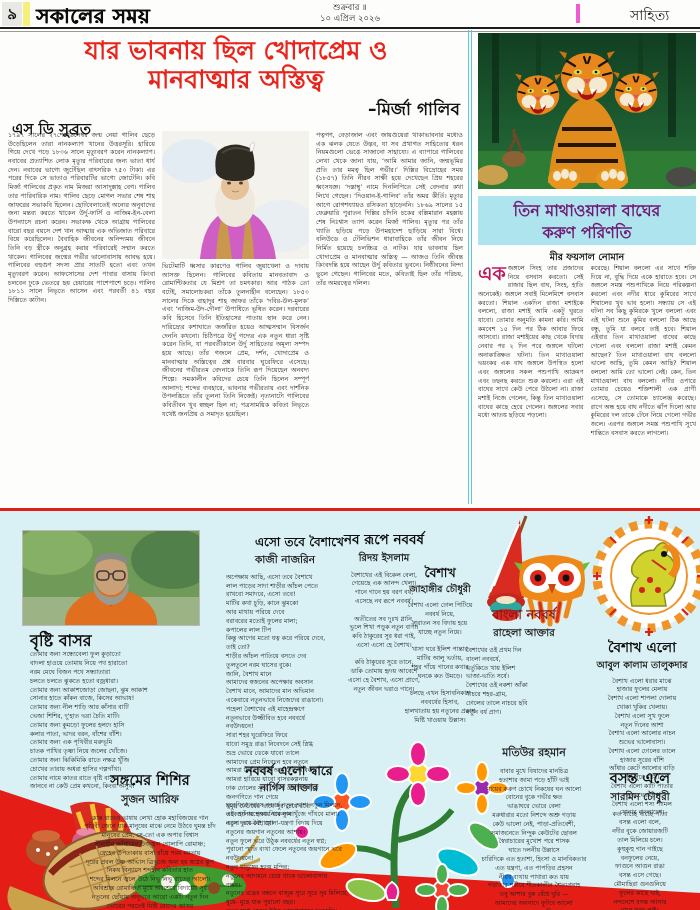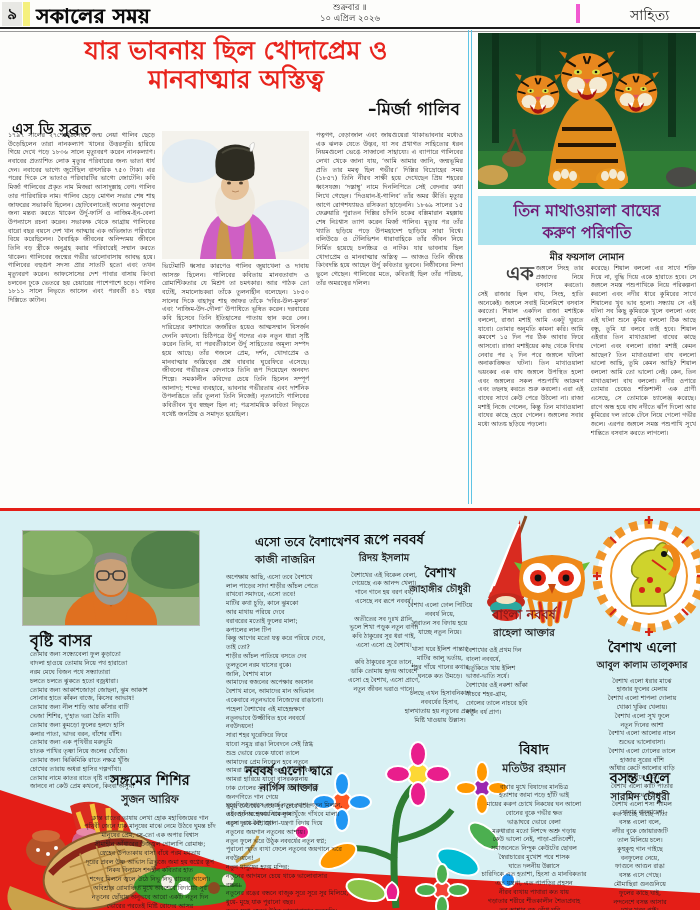--- a/index.html
+++ b/index.html
@@ -32,21 +32,21 @@
   .vdiv { position:absolute; left:468px; top:30px; width:4px; height:474px;
           border-left:1.5px solid #5fc4e4; border-right:1.5px solid #5fc4e4; }
 
   
   .tiger-img { position:absolute; left:478px; top:33px; width:218px; height:156px; }
   .tiger-head { position:absolute; left:478px; top:196px; width:218px; height:49px; background:#aee4ee;
                 color:#701a75; font-weight:bold; font-size:16px; text-align:center; line-height:1.35; padding-top:4px; }
   .byline-tiger { position:absolute; left:478px; top:250px; width:218px; text-align:center; font-weight:bold; font-size:9.5px; color:#111; }
   .tiger-cols { position:absolute; left:478px; top:264px; width:218px; height:240px; display:flex; gap:7px; overflow:hidden; }
   .tcol { width:106px; font-size:6.2px; line-height:1.4; text-align:justify; color:#1c1c1c; overflow:hidden; }
-  .dropcap { float:left; font-size:19px; font-weight:900; line-height:.9; padding:1px 2px 0 0; color:#404040;margin-left:28px; }
+  .dropcap { float:left; font-size:19px; font-weight:900; line-height:.9; padding:1px 2px 0 0; color:#be185d; }
 
   
   .poetry { position:absolute; left:0; top:508px; width:700px; height:402px; background:#d9f1f4; }
   .red-top { position:absolute; left:0; top:0; width:700px; height:3px; background:#e41e17; }
   .red-band { position:absolute; left:0; top:0; width:700px; height:402px; }
   .photo-box { position:absolute; left:22px; top:22px; width:178px; height:96px; border:1px solid #b9b9b9; background:#e7e2d8; }
 
   .poem { position:absolute; z-index:3; color:#1c1c1c; }
   .p-title { font-weight:bold; color:#0d0d0d; text-align:center; line-height:1.15; }
   .p-author { font-weight:bold; color:#222; text-align:center; margin:2px 0 4px; }
@@ -468,21 +468,20 @@
 নতুনের আগমনে চেয়ে থাকে ভালোবাসার
 বন্ধন।
 নতুনের রঙের বন্ধনে বাজুক সুরে সুরে সুর মিলিয়ে,
 ধুয়ে- মুছে যাক পুরানো বছর।
 নতুন স্বপ্নে জেগে উঠুক ভালোবাসার ফুলকলি।
 নতুন বছরের আগমনে নতুন স্বপ্নে জাল বুনি
 পুরাতনকে বিদায় করি।</div>
     </div>
 
     <div class="poem" style="left:448px; top:234px; width:172px;">
-      <div class="p-title" style="font-size:13.5px;">বিষাদ</div>
       <div class="p-author" style="font-size:11px;">মতিউর রহমান</div>
       <div class="p-lines ctr">বাবার মুখে বিষাদের মানচিত্র
 হতাশার জামা পড়ে হাঁটি ভাই
 মায়ের করুণ চোখে নিকষের ঘন আলো
 বোনের বুকে গভীর ক্ষত
 ভাঙাঘরে ভোরে বেলা
 মরুধারার মতো নিশব্দে অশ্রু গড়ায়
 কেউ ভালো নেই, পাড়া-প্রতিবেশী,
 সমাজনেতে নিন্দুক কেউটের ছোবল
 স্বৈরাচারের মুখোশ পরে শাসক

